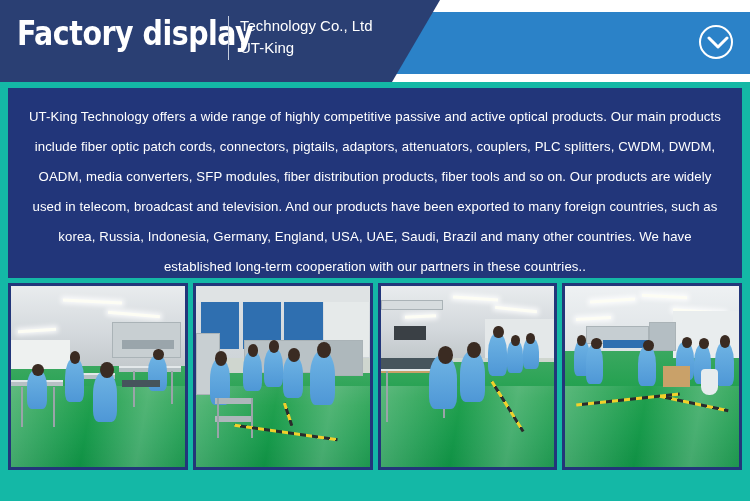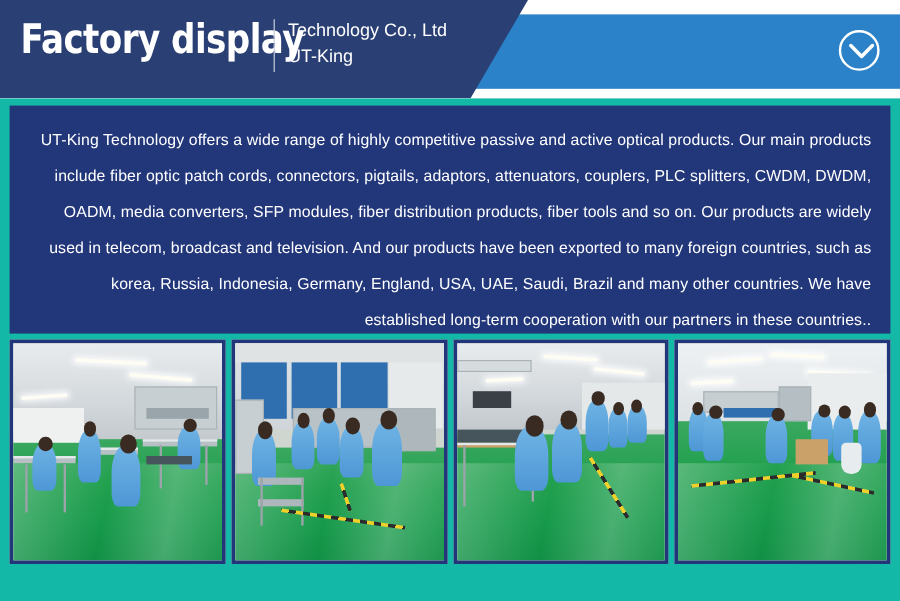--- a/index.html
+++ b/index.html
@@ -50,21 +50,21 @@
   .hdr-arrow svg { position:absolute; left:6px; top:8px; }
 
   
   .intro {
     position:absolute; left:8px; top:88px; width:734px; height:190px;
     background:#22367a;
     padding:14px 16px 0 16px;
   }
   .intro p {
     font-size:13.2px; color:#ffffff; line-height:30px;
-    text-align:right; letter-spacing:0.1px;
+    text-align:center; letter-spacing:0.1px;
   }
 
   
   .photos {
     position:absolute; left:8px; top:283px; width:734px; height:187px;
     display:flex; gap:5px;
   }
   .photo {
     position:relative; flex:1 1 0; height:187px;
     border:3px solid #22367a; overflow:hidden;

